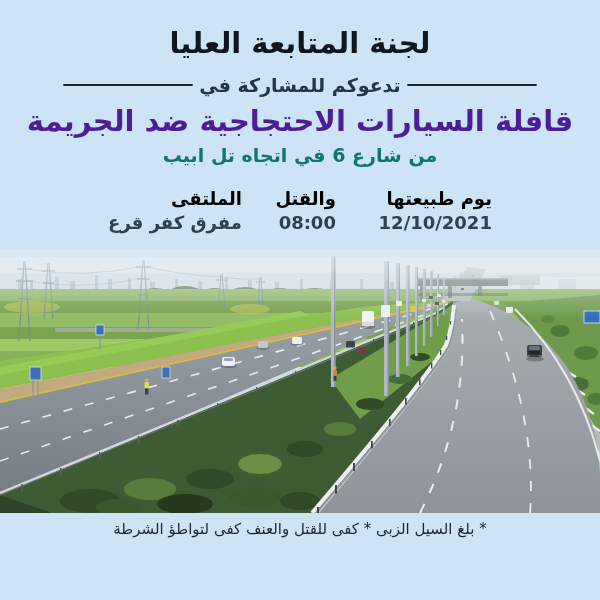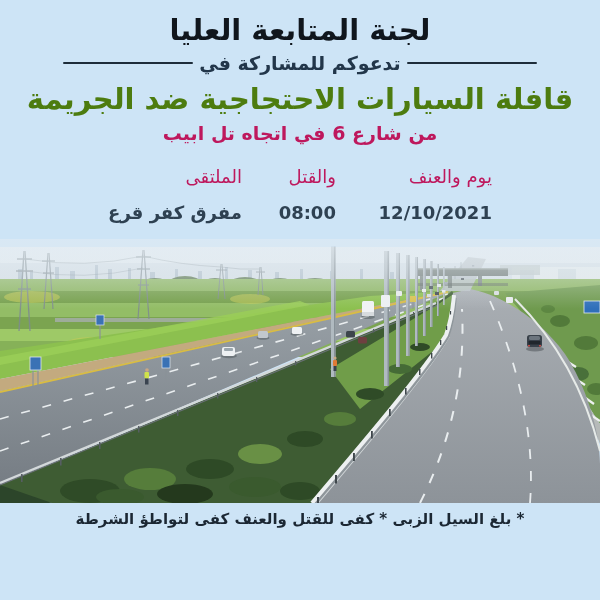--- a/index.html
+++ b/index.html
@@ -2,65 +2,65 @@
 <html lang="ar" dir="rtl"><head>
 <meta charset="utf-8">
 <style>
   html,body{margin:0;padding:0;}
   body{font-family:"DejaVu Sans", sans-serif;}
   .poster{
     position:relative;width:600px;height:600px;overflow:hidden;
     background:#cde4f6;text-align:center;
   }
   .org-title{
-    margin:0;padding-top:12px;font-size:29px;font-weight:bold;
+    margin:13px;padding-top:12px;font-size:29px;font-weight:bold;
     color:#10161d;line-height:1.25;white-space:nowrap;
   }
   .invite-row{
     margin-top:4px;display:flex;align-items:center;justify-content:center;gap:6px;
   }
   .invite-row .rule{width:130px;height:2px;background:#1d2c3a;border-radius:1px;}
   .invite-text{font-size:19px;font-weight:600;color:#22364a;white-space:nowrap;}
   .headline{
-    margin:9px 0 0 0;font-size:29px;font-weight:bold;color:#4d7c0f;
+    margin:9px 0 0 0;font-size:29px;font-weight:bold;color:#4c1d95;
     line-height:1.15;white-space:nowrap;
   }
-  .subheadline{margin-top:5px;font-size:19px;font-weight:600;color:#be185d;white-space:nowrap;}
+  .subheadline{margin-top:5px;font-size:19px;font-weight:600;color:#0f766e;white-space:nowrap;}
   .info-row{
     margin-top:21px;display:flex;justify-content:center;gap:30px;direction:rtl;
   }
   .info-col{text-align:right;}
   .info-col.day{min-width:126px;}
   .info-col.time{min-width:64px;}
   .info-col.meeting{min-width:118px;}
-  .info-label{font-size:18px;font-weight:400;color:#be185d;line-height:1.3;}
-  .info-value{font-size:18px;font-weight:600;color:#2e4152;line-height:1.45;margin-top:12px;}
+  .info-label{font-size:18px;font-weight:700;color:#000000;line-height:1.3;}
+  .info-value{font-size:18px;font-weight:600;color:#2e4152;line-height:1.45;}
   .photo-wrap{margin-top:13px;width:600px;height:264px;line-height:0;}
   .footer{margin-top:6px;direction:rtl;}
-  .footer-line{font-size:15px;font-weight:bold;color:#1b2733;line-height:1.38;white-space:nowrap;}
+  .footer-line{font-size:15px;font-weight:normal;color:#1b2733;line-height:1.38;white-space:nowrap;}
 </style>
 </head>
 <body>
 
 <div class="poster">
 
   <h1 class="org-title">لجنة المتابعة العليا</h1>
 
   <div class="invite-row">
     <span class="rule"></span>
     <span class="invite-text">تدعوكم للمشاركة في</span>
     <span class="rule"></span>
   </div>
 
   <h2 class="headline">قافلة السيارات الاحتجاجية ضد الجريمة</h2>
   <div class="subheadline">من شارع 6 في اتجاه تل ابيب</div>
 
   <div class="info-row">
     <div class="info-col day">
-      <div class="info-label">يوم والعنف</div>
+      <div class="info-label">يوم طبيعتها</div>
       <div class="info-value">12/10/2021</div>
     </div>
     <div class="info-col time">
       <div class="info-label">والقتل</div>
       <div class="info-value">08:00</div>
     </div>
     <div class="info-col meeting">
       <div class="info-label">الملتقى</div>
       <div class="info-value">مفرق كفر قرع</div>
     </div>

